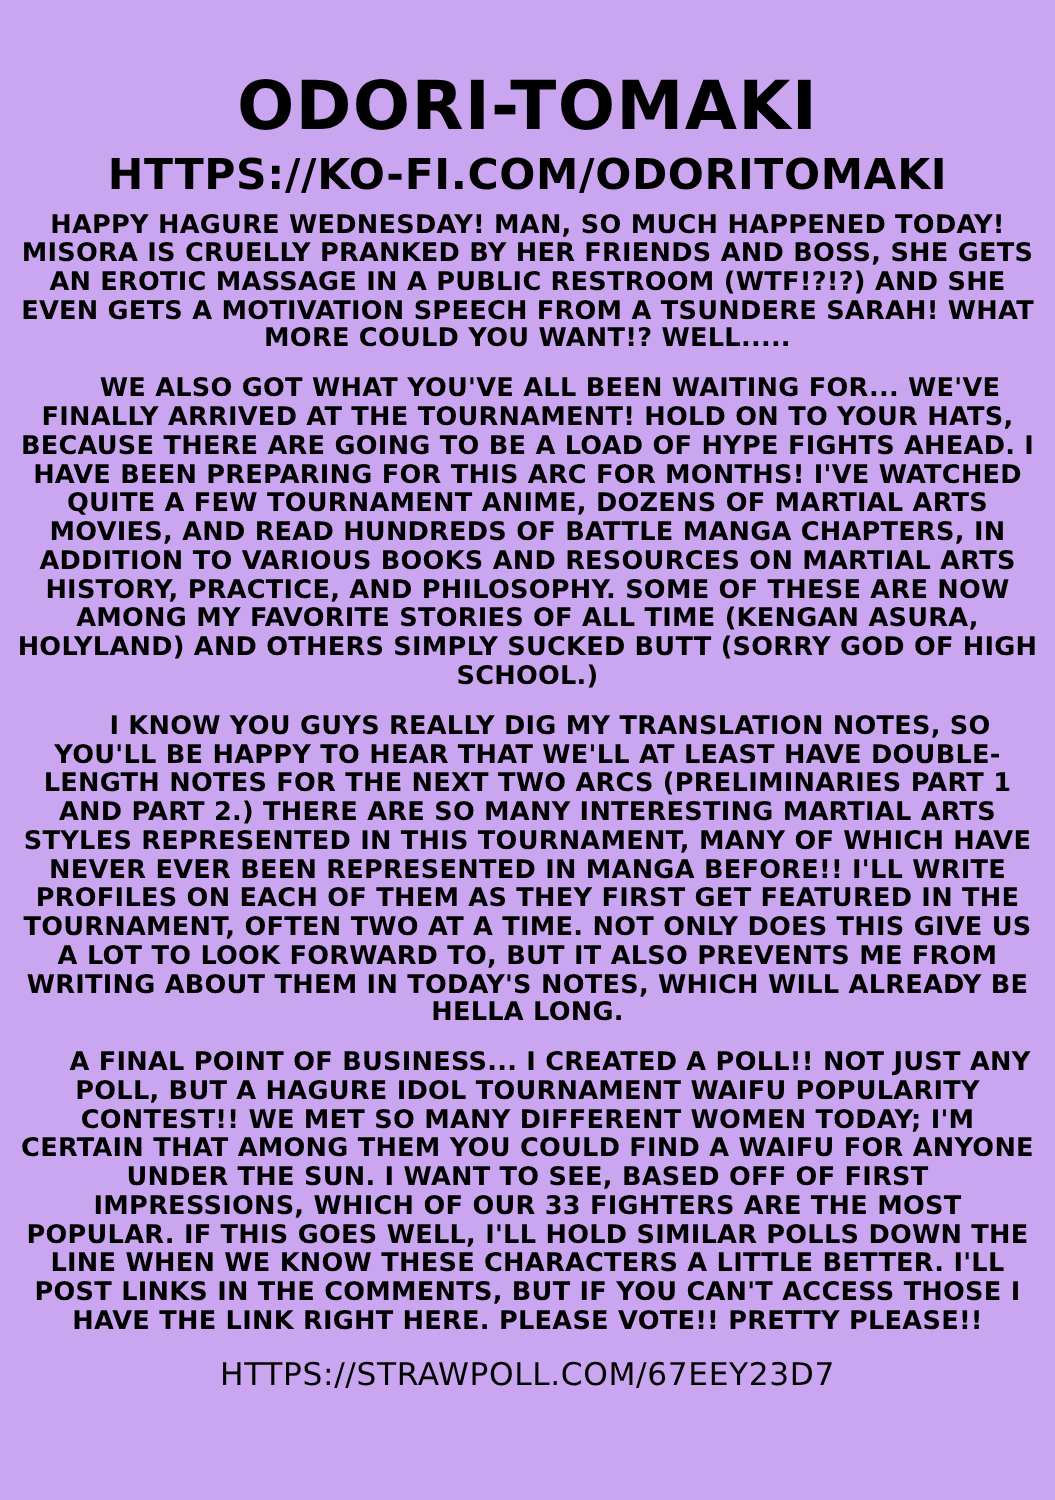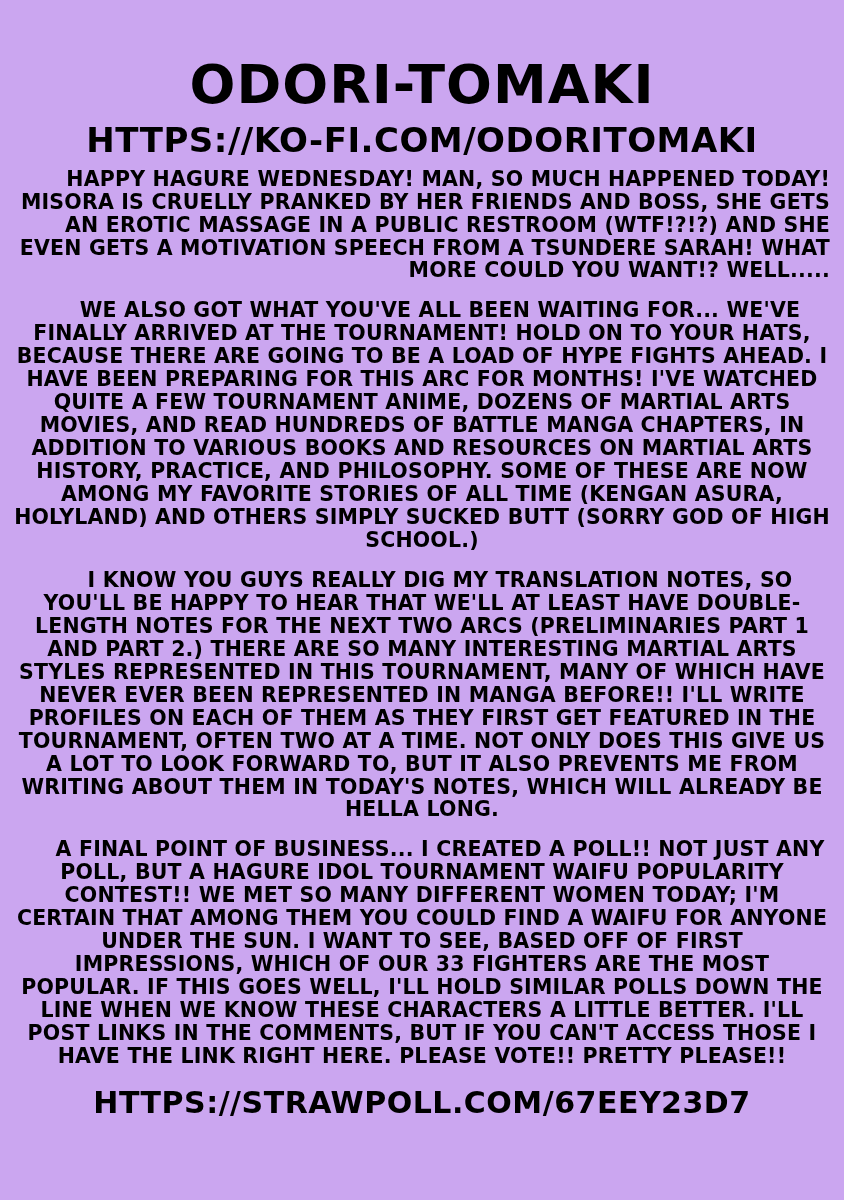--- a/index.html
+++ b/index.html
@@ -50,34 +50,33 @@
     text-align: center;
     text-transform: uppercase;
     letter-spacing: 0.2px;
     font-weight: 600;
   }
   .para {
     margin: 0 0 17px 0;
   }
   .para.first {
     margin-top: 2px;
-    text-align: right;
   }
   .b {
     font-weight: 900;
   }
   .indent-spacer {
     display: inline-block;
     width: 36px;
   }
   .strawpoll {
     text-align: center;
     font-family: "DejaVu Sans", sans-serif;
-    font-weight: bold;
-    font-size: 30px;
+    font-weight: normal;
+    font-size: 25px;
     letter-spacing: 0.5px;
     margin-top: 14px;
     text-transform: uppercase;
   }
 </style>
 </head>
 <body>
 
 <div class="page">
 

